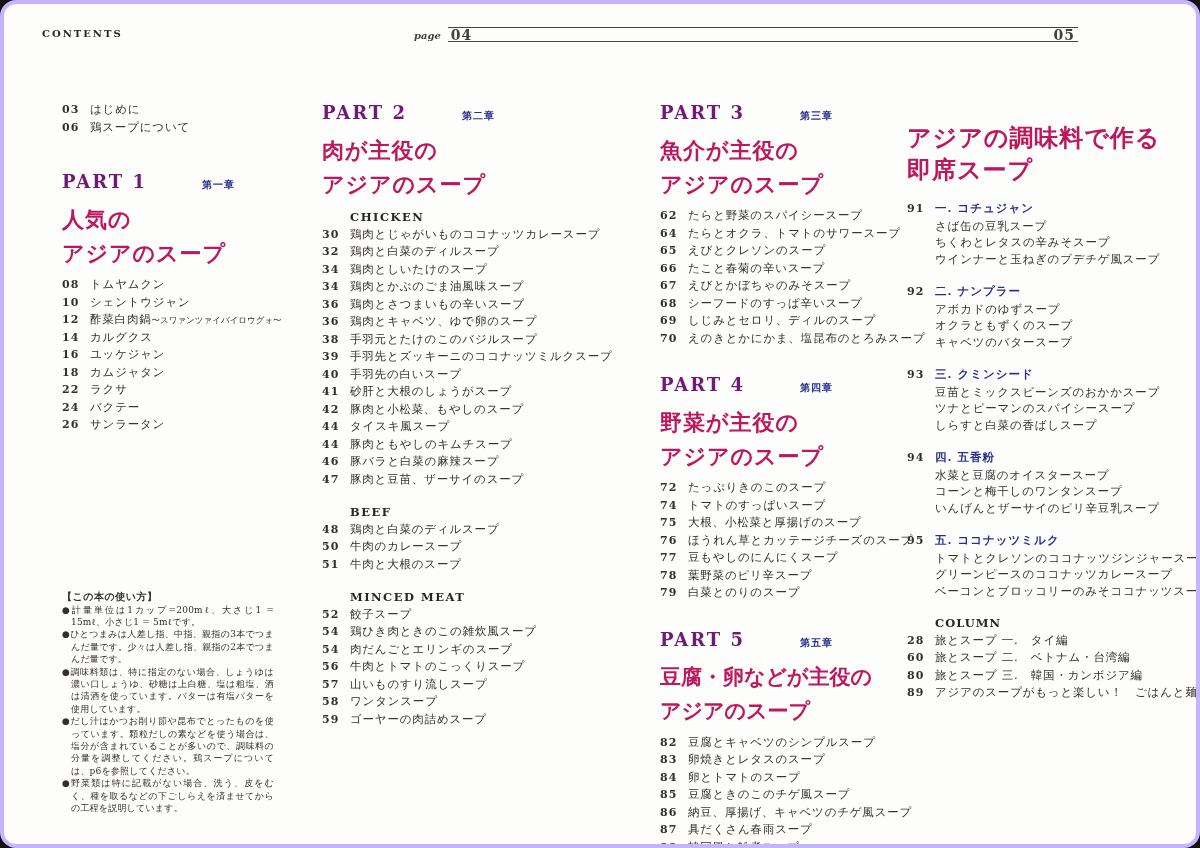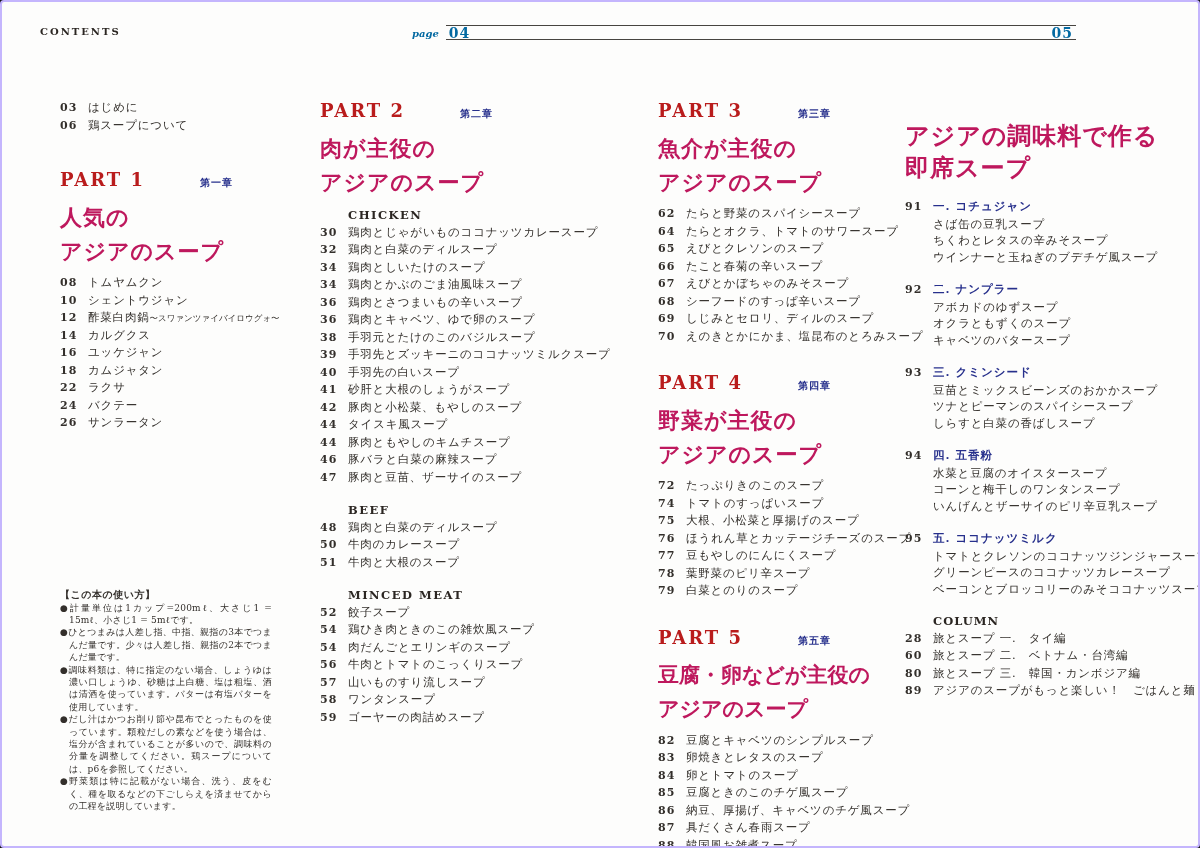--- a/index.html
+++ b/index.html
@@ -1,47 +1,47 @@
 <!DOCTYPE html>
 <html><head>
 <meta charset="utf-8">
 <style>
   * { margin:0; padding:0; box-sizing:border-box; }
   html,body { width:1200px; height:848px; }
   body { background:#131313; font-family:"DejaVu Serif","Liberation Serif",serif; }
   .page {
     position:absolute; inset:0; background:#fdfdfc;
-    border:2px solid #c4b5fd; border-radius:4px; overflow:hidden;
+    border:4px solid #c4b5fd; border-radius:16px; overflow:hidden;
     color:#332f2b;
   }
   
   .contents-label {
     position:absolute; left:38px; top:24px;
     font-size:10px; font-weight:700; letter-spacing:2px; color:#2b2622;
   }
   .page-rule {
     position:absolute; left:410px; top:23px; width:664px;
-    display:flex; align-items:flex-start; gap:7px; color:#0369a1;
+    display:flex; align-items:flex-start; gap:7px; color:#404040;
   }
   .page-word { font-style:italic; font-weight:700; font-size:10px; padding-top:3px; }
   .rule-box {
     flex:1; border-top:1.4px solid #474440; border-bottom:1.4px solid #474440;
     display:flex; justify-content:space-between; align-items:center;
     height:15px; padding:0 3px; font-size:14px; font-weight:700; letter-spacing:1px;
   }
   
   .col { position:absolute; }
   .col1 { left:58px;  top:97px;  width:252px; }
   .col2 { left:318px; top:97px;  width:305px; }
   .col3 { left:656px; top:97px;  width:252px; }
   .col4 { left:903px; top:118px; width:280px; }
 
   .part-head { display:flex; align-items:baseline; margin-top:0; }
   .part-label {
-    font-size:18px; font-weight:700; color:#b91c1c; letter-spacing:2px; line-height:24px;
+    font-size:18px; font-weight:700; color:#701a75; letter-spacing:2px; line-height:24px;
   }
   .chapter-tag {
     font-size:10px; font-weight:700; color:#27308c; margin-left:55px; letter-spacing:1px;
   }
   .part-title {
     color:#be185d; font-weight:700; font-size:22px;
     line-height:34px; letter-spacing:1px; margin-top:8px;
   }
   .col3 .part-block:nth-of-type(3) .part-title { font-size:21px; letter-spacing:0; }
   .part-block + .part-block { margin-top:26px; }

